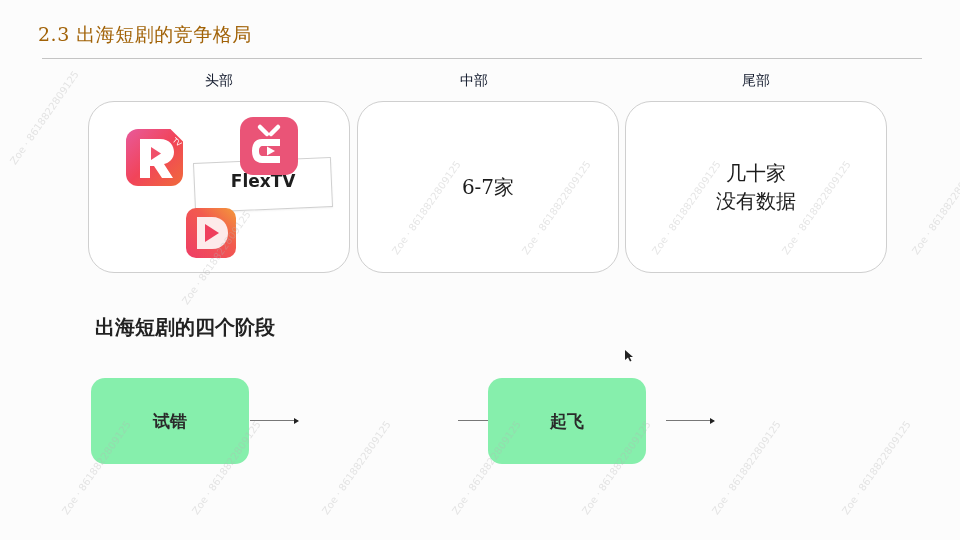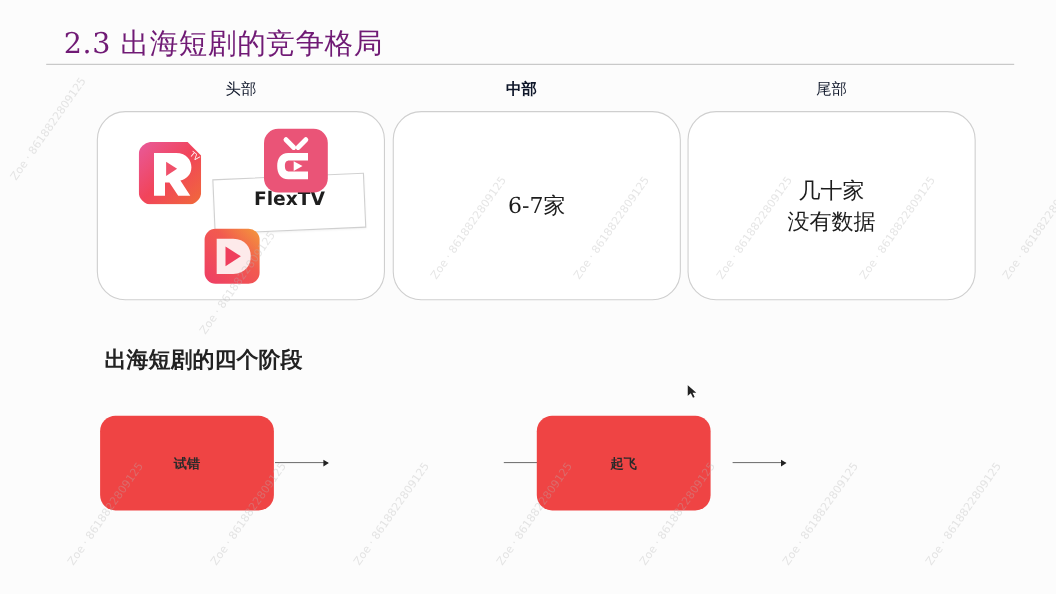--- a/index.html
+++ b/index.html
@@ -5,23 +5,23 @@
     * { box-sizing: border-box; margin: 0; padding: 0; }
     html, body {
       width: 960px; height: 540px; overflow: hidden;
       background: #fcfcfc;
       font-family: "DejaVu Sans", "Liberation Sans", sans-serif;
       color: #222;
     }
     .slide { position: relative; width: 960px; height: 540px; background: #fcfcfc; }
 
     .title {
-      position: absolute; left: 58px; top: 22px;
+      position: absolute; left: 38px; top: 22px;
       font-family: "DejaVu Serif", "Liberation Serif", serif;
-      font-size: 26px; color: #701a75; letter-spacing: 0.5px;
+      font-size: 19px; color: #a16207; letter-spacing: 0.5px;
     }
     .title-rule {
       position: absolute; left: 42px; top: 58px; width: 880px; height: 1px;
       background: #c4c4c4;
     }
 
     .tier-label {
       position: absolute; top: 72px; width: 100px; text-align: center;
       font-family: "DejaVu Serif", "Liberation Serif", serif;
       font-size: 14px; color: #0f172a;
@@ -55,23 +55,23 @@
     .logo-flex { left: 151px; top: 15px; width: 58px; height: 58px; background: #ea5477; border-radius: 13px; }
     .logo-play { left: 97px; top: 106px; width: 50px; height: 50px;
       background: linear-gradient(45deg, #ee3d66 0%, #f25a4f 60%, #f39a3a 100%); border-radius: 10px; }
 
     .section-label {
       position: absolute; left: 95px; top: 314px; font-size: 20px; font-weight: bold; color: #222;
     }
 
     .stage {
       position: absolute; top: 378px; width: 158px; height: 86px;
-      background: #ef4444; border-radius: 14px;
+      background: #86efac; border-radius: 14px;
       display: flex; align-items: center; justify-content: center;
-      font-size: 12px; font-weight: bold; color: #2a2a2a;
+      font-size: 17px; font-weight: bold; color: #2a2a2a;
     }
     .arrow {
       position: absolute; top: 420px; height: 1px; background: #777;
     }
     .arrow::after {
       content: ""; position: absolute; right: -1px; top: -2.5px;
       border-left: 5px solid #222; border-top: 3px solid transparent; border-bottom: 3px solid transparent;
     }
 
     .cursor { position: absolute; left: 625px; top: 347px; }
@@ -84,21 +84,21 @@
   </style>
 </head>
 <body>
 
 <div class="slide">
 
   <div class="title">2.3 出海短剧的竞争格局</div>
   <div class="title-rule"></div>
 
   <div class="tier-label" style="left:169px;">头部</div>
-  <div class="tier-label" style="left:424px;font-weight:bold;">中部</div>
+  <div class="tier-label" style="left:424px;">中部</div>
   <div class="tier-label" style="left:706px;">尾部</div>
 
   <div class="tier-card" style="left:88px;">
     <div class="logo logo-reel">
       <svg width="57" height="57" viewBox="0 0 57 57">
         <path d="M14 10 H34 C44 10 48 17 48 23 C48 30 43 34 38 35 L47 49 L36 49 L28 37 L24 37 L24 49 L14 49 Z" fill="#fff"></path>
         <path d="M25 18 L25 31 L35 24.5 Z" fill="#f0506a"></path>
         <text x="46" y="12" font-size="7" fill="#fff" font-family="DejaVu Sans, sans-serif" transform="rotate(40 46 12)">TV</text>
       </svg>
     </div>

